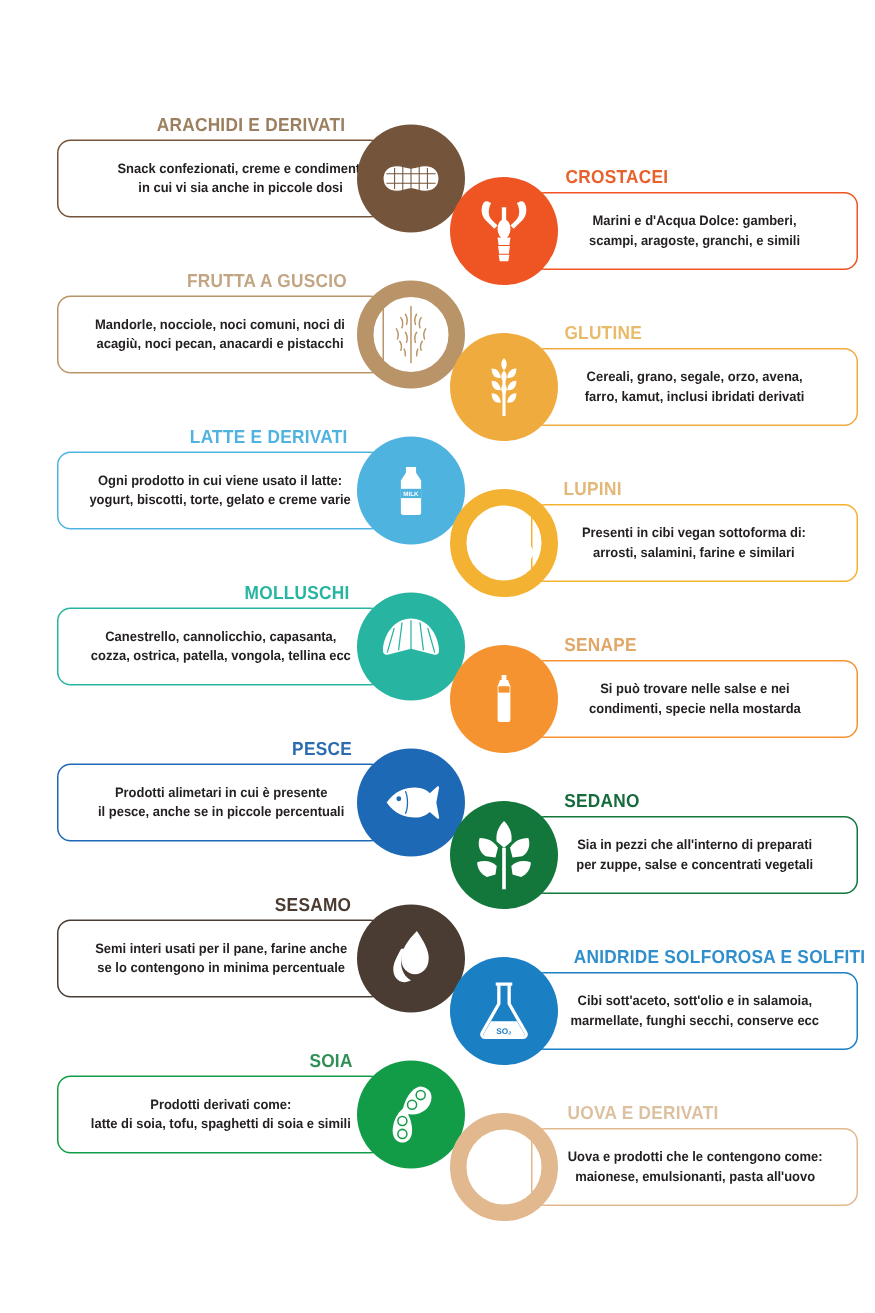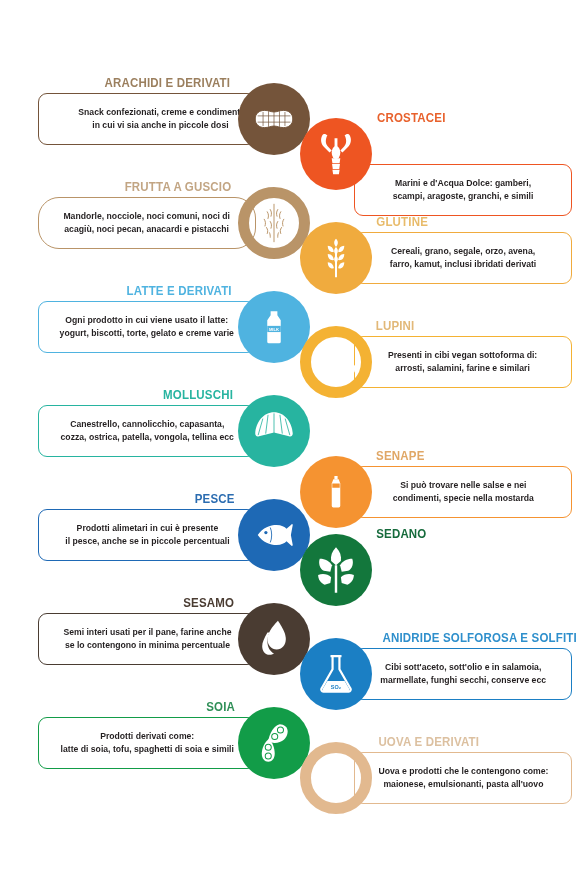--- a/index.html
+++ b/index.html
@@ -102,21 +102,21 @@
             <g stroke="#74543a" stroke-width="0.9" fill="none">
         <path d="M18 23v18M25 22v20M32 23v18M39 22v20M46 23v18"></path>
         <path d="M11 28h42M11 36h42"></path>
             </g>
           </svg>
         </span>
       </div>
     </div>
     <div class="card left" style="left: 38px; top: 179px;">
       <div class="title" style="color: rgb(194, 165, 131);">FRUTTA A GUSCIO</div>
-      <div class="bubble" style="border-color: rgb(185, 148, 104); border-radius: 21px;">
+      <div class="bubble" style="border-color: rgb(185, 148, 104);">
         <p>Mandorle, nocciole, noci comuni, noci di
 acagiù, noci pecan, anacardi e pistacchi</p>
       </div>
       <div class="disc ring" style="border: 11px solid rgb(185, 148, 104); background: rgb(255, 255, 255);">
         <span>
           <svg viewBox="0 0 64 64" width="48" height="56">
             <g fill="#fff">
         <path d="M32 4c12 0 20 11 20 26S44 60 32 60 12 45 12 30 20 4 32 4z"></path>
             </g>
         <g stroke="#b99468" stroke-width="1.3" fill="none" stroke-linecap="round">
@@ -218,21 +218,21 @@
               <circle cx="33" cy="23" r="4.2"></circle>
         <circle cx="24" cy="38" r="4.2"></circle>
               <circle cx="24" cy="50" r="4.2"></circle>
             </g>
           </svg>
         </span>
       </div>
     </div>
     <div class="card right" style="left: 300px; top: 110px;">
       <div class="title" style="color: rgb(232, 97, 44);">CROSTACEI</div>
-      <div class="bubble" style="border-color: rgb(238, 85, 34); margin-top: 36px;">
+      <div class="bubble" style="border-color: rgb(238, 85, 34);">
         <p>Marini e d'Acqua Dolce: gamberi,
 scampi, aragoste, granchi, e simili</p>
       </div>
       <div class="disc" style="background: rgb(238, 85, 34);">
         <span>
           <svg viewBox="0 0 64 64" width="46" height="56">
             <g fill="#fff">
         <path d="M20 6c-3 6-3 12 1 16l5 5-3 3-8-8c-4-4-5-11-2-16 1-2 4-2 5-1z"></path>
         <path d="M44 6c3 6 3 12-1 16l-5 5 3 3 8-8c4-4 5-11 2-16-1-2-4-2-5-1z"></path>
         <ellipse cx="32" cy="30" rx="6" ry="9"></ellipse>
@@ -281,40 +281,44 @@
           <svg viewBox="0 0 64 64" width="50" height="46">
             <g fill="#fff">
         <ellipse cx="32" cy="17" rx="13" ry="11"></ellipse>
         <ellipse cx="18" cy="41" rx="13" ry="11"></ellipse>
         <ellipse cx="46" cy="41" rx="13" ry="11"></ellipse>
             </g>
           </svg>
         </span>
       </div>
     </div>
-    <div class="card right" style="left: 300px; top: 422px; margin-top: 26px;">
+    <div class="card right" style="left: 300px; top: 422px;">
       <div class="title" style="color: rgb(224, 167, 102);">SENAPE</div>
       <div class="bubble" style="border-color: rgb(245, 147, 49);">
         <p>Si può trovare nelle salse e nei
 condimenti, specie nella mostarda</p>
       </div>
       <div class="disc" style="background: rgb(245, 147, 49);">
         <span>
           <svg viewBox="0 0 64 64" width="34" height="56">
             <g fill="#fff">
         <path d="M29 2h6v6h-6z"></path>
         <path d="M27 8h10l3 8v42a3 3 0 0 1-3 3H27a3 3 0 0 1-3-3V16z"></path>
             </g>
         <rect x="25" y="16" width="14" height="8" fill="#f59331"></rect>
           </svg>
         </span>
       </div>
     </div>
     <div class="card right" style="left: 300px; top: 526px;">
       <div class="title" style="color: rgb(22, 107, 60);">SEDANO</div>
+      <div class="bubble" style="border-color: rgb(19, 119, 60);">
+        <p>Sia in pezzi che all'interno di preparati
+per zuppe, salse e concentrati vegetali</p>
+      </div>
       <div class="disc" style="background: rgb(19, 119, 60);">
         <span>
           <svg viewBox="0 0 64 64" width="52" height="52">
             <g fill="#fff">
         <path d="M32 4c5 5 7 11 6 17l-6 5-6-5c-1-6 1-12 6-17z"></path>
         <path d="M12 18c7 0 12 3 15 8l-2 8-8-1c-5-3-7-9-5-15z"></path>
         <path d="M52 18c-7 0-12 3-15 8l2 8 8-1c5-3 7-9 5-15z"></path>
         <path d="M10 38c6-2 12-1 16 3l-1 7-7 2c-5-2-8-7-8-12z"></path>
         <path d="M54 38c-6-2-12-1-16 3l1 7 7 2c5-2 8-7 8-12z"></path>
         <path d="M30.5 26h3v34h-3z"></path>

